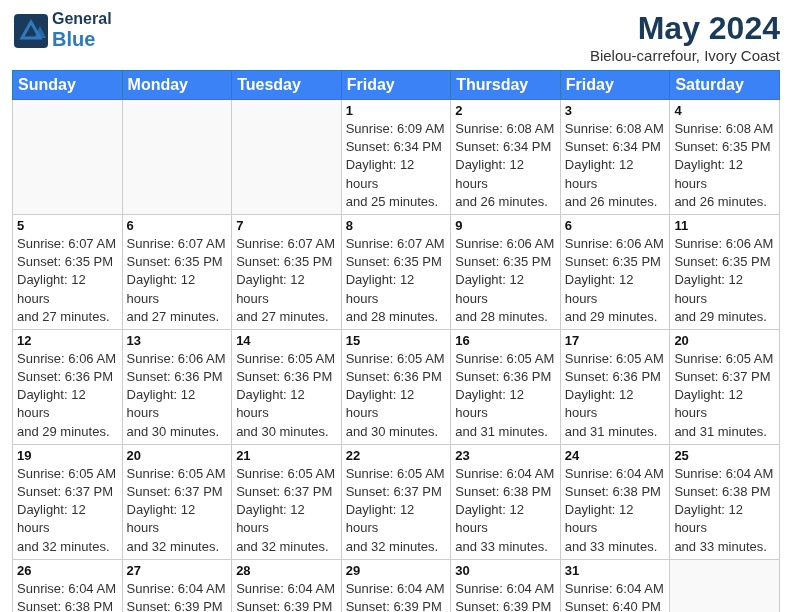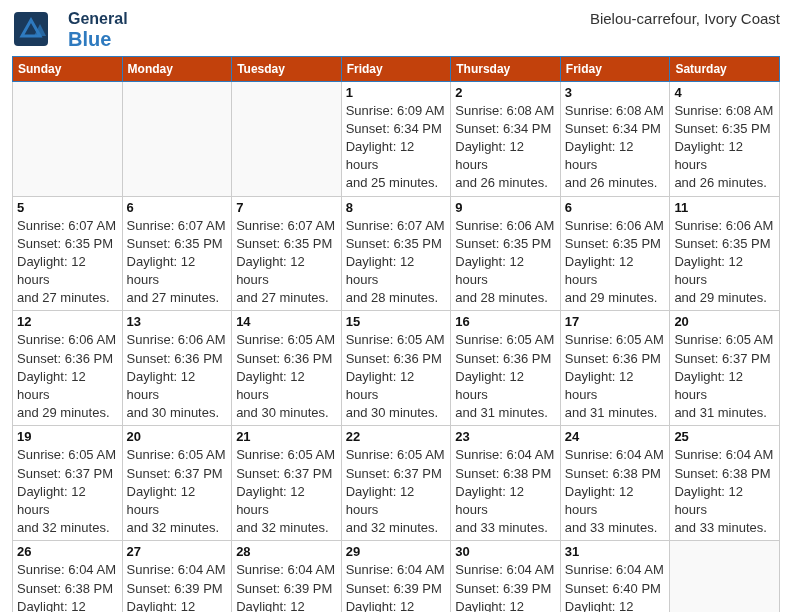--- a/index.html
+++ b/index.html
@@ -23,22 +23,22 @@
       justify-content: space-between;
       margin-bottom: 6px;
     }
     .logo {
       display: flex;
       flex-direction: column;
       align-items: flex-start;
     }
     .logo-row {
       display: flex;
-      align-items: flex-start;
-      gap: 18px;
+      align-items: flex-end;
+      gap: 2px;
     }
     .title-block {
       text-align: right;
     }
     .main-title {
       font-size: 32px;
       font-weight: bold;
       color: #1a3a5c;
     }
     .subtitle {
@@ -46,25 +46,25 @@
       color: #333;
     }
     .calendar {
       flex: 1;
       border: 1px solid #ccc;
       border-collapse: collapse;
       width: 100%;
       table-layout: fixed;
     }
     .calendar th {
-      background-color: #c2410c;
+      background-color: #3b82f6;
       color: #fff;
       text-align: left;
       padding: 5px 5px;
-      font-size: 12px;
+      font-size: 16px;
       border: 1px solid #2e7abf;
     }
     .calendar td {
       border: 1px solid #ccc;
       vertical-align: top;
       padding: 3px 4px;
       font-size: 10px;
       color: #222;
       background: #fff;
       height: 82px;
@@ -96,20 +96,21 @@
           <polygon points="10,26 19,10 28,26" fill="none" stroke="#2e7abf" stroke-width="3"></polygon>
           <polygon points="22,26 28,14 34,26" fill="#2e7abf" opacity="0.7"></polygon>
         </svg>
         <div>
           <div style="font-size:16px;font-weight:bold;color:#1a3a5c;line-height:1.1;">General</div>
           <div style="font-size:20px;font-weight:bold;color:#2e7abf;line-height:1.1;">Blue</div>
         </div>
       </div>
     </div>
     <div class="title-block">
+      <div class="main-title">May 2024</div>
       <div class="subtitle">Bielou-carrefour, Ivory Coast</div>
     </div>
   </div>
 
   <table class="calendar">
     <thead>
       <tr>
       <th>Sunday</th>
           <th>Monday</th>
           <th>Tuesday</th>

